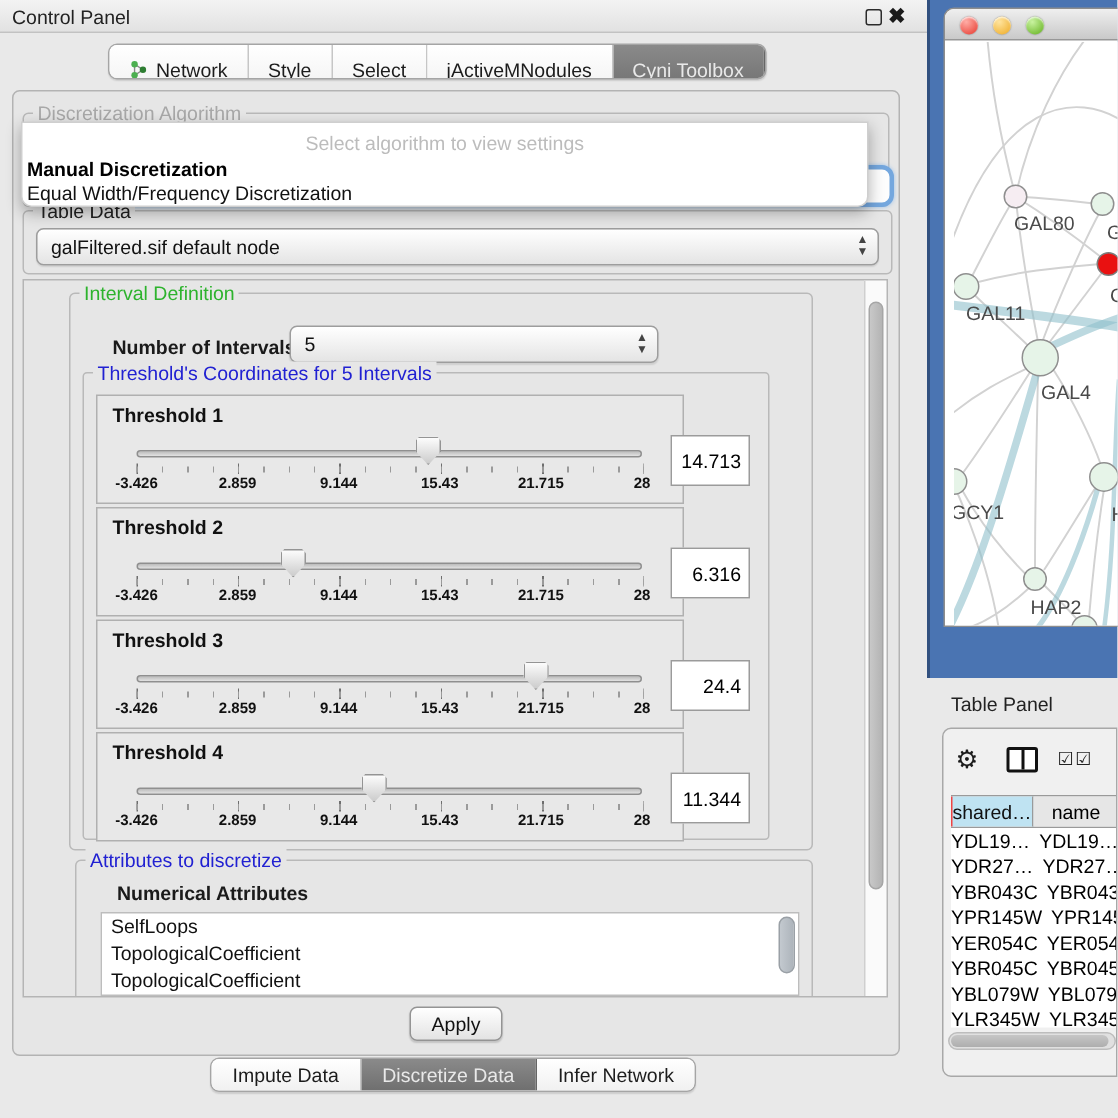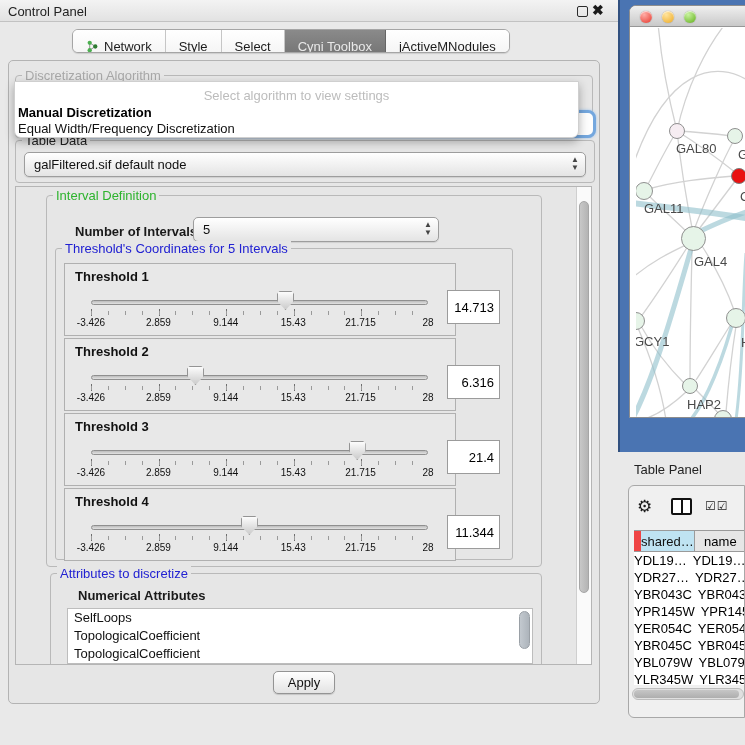--- a/index.html
+++ b/index.html
@@ -68,21 +68,21 @@
   .th-track { position:absolute; left:26px; top:36px; width:337px; height:5px; border-radius:3px;
     background:linear-gradient(#bcbcbc,#e2e2e2); border:1px solid #8f8f8f; }
   .th-thumb { position:absolute; top:27px; width:17px; height:19px;
     background:linear-gradient(#ffffff,#c9c9c9); box-shadow:inset 0 0 0 1px #949494;
     clip-path:polygon(15% 0,85% 0,100% 15%,100% 52%,50% 100%,0 52%,0 15%); }
   .th-ticks-major { position:absolute; left:26px; top:45px; width:338px; height:7px;
     background:repeating-linear-gradient(90deg,#6e6e6e 0 1px,transparent 1px 20%); }
   .th-ticks-minor { position:absolute; left:26px; top:47px; width:338px; height:4px;
     background:repeating-linear-gradient(90deg,#9a9a9a 0 1px,transparent 1px 5%); }
   .th-labels { position:absolute; left:26px; top:53px; width:337px; height:13px; }
-  .th-labels span { position:absolute; transform:translateX(-50%); font-size:10px; font-weight:normal; color:#111; white-space:nowrap;text-align:right; }
+  .th-labels span { position:absolute; transform:translateX(-50%); font-size:10px; font-weight:bold; color:#111; white-space:nowrap;text-align:right; }
   .th-value { position:absolute; left:382px; top:26px; width:53px; height:34px; background:#fff;
     border:1px solid #9b9b9b; font-size:13px; color:#000; text-align:right;
     display:flex; align-items:center; justify-content:flex-end; padding-right:5px; }
 
   .grp-attrs { left:34px; top:386px; width:492px; height:110px; }
   .attr-label { position:absolute; left:6px; top:14px; font-size:13px; font-weight:bold;padding-left:21px; }
   .attr-list { position:absolute; left:16px; top:34px; width:466px; height:56px; background:#fff;
     border:1px solid #bdbdbd; overflow:hidden; font-size:13px; }
   .attr-list .item { padding:1px 0 1px 6px; line-height:16px; color:#111; }
   .attr-scroll { position:absolute; right:2px; top:2px; width:11px; height:38px;
@@ -119,21 +119,21 @@
   .tp-title { position:absolute; left:16px; top:10px; font-size:13px; color:#222; }
   .tp-window { position:absolute; left:10px; top:33px; width:117px; height:233px; background:#f0f0f0;
     border:1px solid #a8a8a8; border-radius:6px 0 0 6px; overflow:hidden; }
   .tp-toolbar { position:absolute; left:0; top:0; width:100%; height:42px; }
   .gear-icon { position:absolute; left:8px; top:10px; font-size:17px; color:#1c1c1c; }
   .cols-icon { position:absolute; left:42px; top:12px; width:21px; height:17px; border:2px solid #111; border-radius:2px; background:#fff; }
   .cols-icon::after { content:""; position:absolute; left:8px; top:0; width:2px; height:13px; background:#111; }
   .chk-icons { position:absolute; left:76px; top:13px; font-size:12px; color:#222; letter-spacing:1px; }
   .tp-table { position:absolute; left:5px; top:44px; width:112px; height:155px; background:#fff; overflow:hidden; font-size:13px; }
   .tp-head { display:flex; height:22px; border-top:1px solid #9a9a9a; border-bottom:1px solid #9a9a9a; }
-  .tp-head .hc1 { width:74px; background:#bfe3f2; border-left:7px solid #ef4444; border-right:1px solid #9a9a9a;
+  .tp-head .hc1 { width:74px; background:#bfe3f2; border-left:1px solid #ef4444; border-right:1px solid #9a9a9a;
     display:flex; align-items:center; justify-content:center; color:#111; }
   .tp-head .hc2 { width:100px; background:#e6e6e6; display:flex; align-items:center; justify-content:center; color:#000000; }
   .tp-row { display:flex; height:17px; line-height:17px; }
   .tp-row .c1 { width:74px; text-align:center; color:#000; }
   .tp-row .c2 { width:100px; padding-left:6px; color:#000; }
   .hscroll { position:absolute; left:3px; top:202px; width:112px; height:12px; background:#e0e0e0; border:1px solid #bdbdbd; border-radius:6px; }
   .hscroll-thumb { position:absolute; left:1px; top:1px; width:105px; height:8px; background:linear-gradient(#c6c6c6,#aeaeae); border-radius:5px; }
 </style>
 </head>
 <body>
@@ -156,25 +156,25 @@
           <circle cx="10" cy="7" r="2.3" fill="#2e7d32"></circle>
       </svg>
       <span>Network</span>
     </div>
     <div class="tab">
         <span>Style</span>
       </div>
     <div class="tab">
         <span>Select</span>
       </div>
+    <div class="tab">
+        <span>jActiveMNodules</span>
+      </div>
     <div class="tab active">
         <span>Cyni Toolbox</span>
-      </div>
-    <div class="tab">
-        <span>jActiveMNodules</span>
       </div>
   </div>
 
   <div class="cp-content">
 
     <div class="groupbox grp-algo">
       <span class="group-title t-faded">Discretization Algorithm</span>
       <div class="algo-combo-ghost"></div>
     </div>
 
@@ -252,21 +252,21 @@
             <div class="th-ticks-major"></div>
             <div class="th-ticks-minor"></div>
             <div class="th-labels">
               <span style="left:0%">-3.426</span>
                 <span style="left:20%">2.859</span>
                 <span style="left:40%">9.144</span>
                 <span style="left:60%">15.43</span>
                 <span style="left:80%">21.715</span>
                 <span style="left:100%">28</span>
             </div>
-            <div class="th-value">21.4</div>
+            <div class="th-value">24.4</div>
           </div>
 
           <div class="threshold-box" style="top:239px;">
             <span class="th-title">Threshold 4</span>
             <div class="th-track"></div>
             <div class="th-thumb" style="left: 175.888px;"></div>
             <div class="th-ticks-major"></div>
             <div class="th-ticks-minor"></div>
             <div class="th-labels">
               <span style="left:0%">-3.426</span>
@@ -295,20 +295,31 @@
       <div class="vscroll">
         <div class="vscroll-thumb"></div>
       </div>
     </div>
 
     <div class="apply-strip">
       <div class="apply-btn">Apply</div>
     </div>
   </div>
 
+  <div class="bottom-tabs">
+    <div class="tab">
+        <span>Impute Data</span>
+      </div>
+    <div class="tab active">
+        <span>Discretize Data</span>
+      </div>
+    <div class="tab">
+        <span>Infer Network</span>
+      </div>
+  </div>
 </div>
 
 <div class="right-region">
 
   <div class="net-frame">
     <div class="mac-window">
       <div class="mac-titlebar">
         <span class="light red"></span>
         <span class="light yellow"></span>
         <span class="light green"></span>

